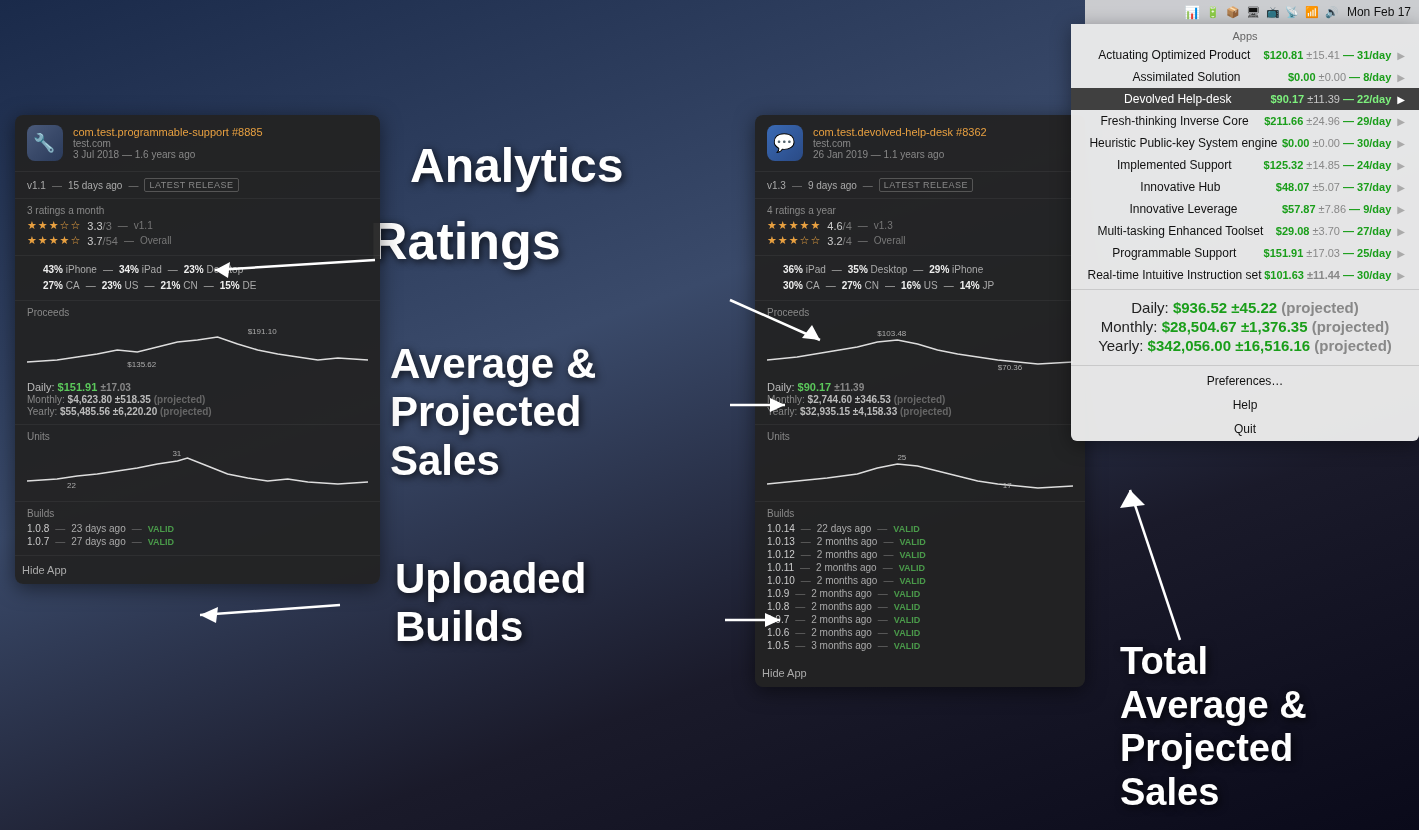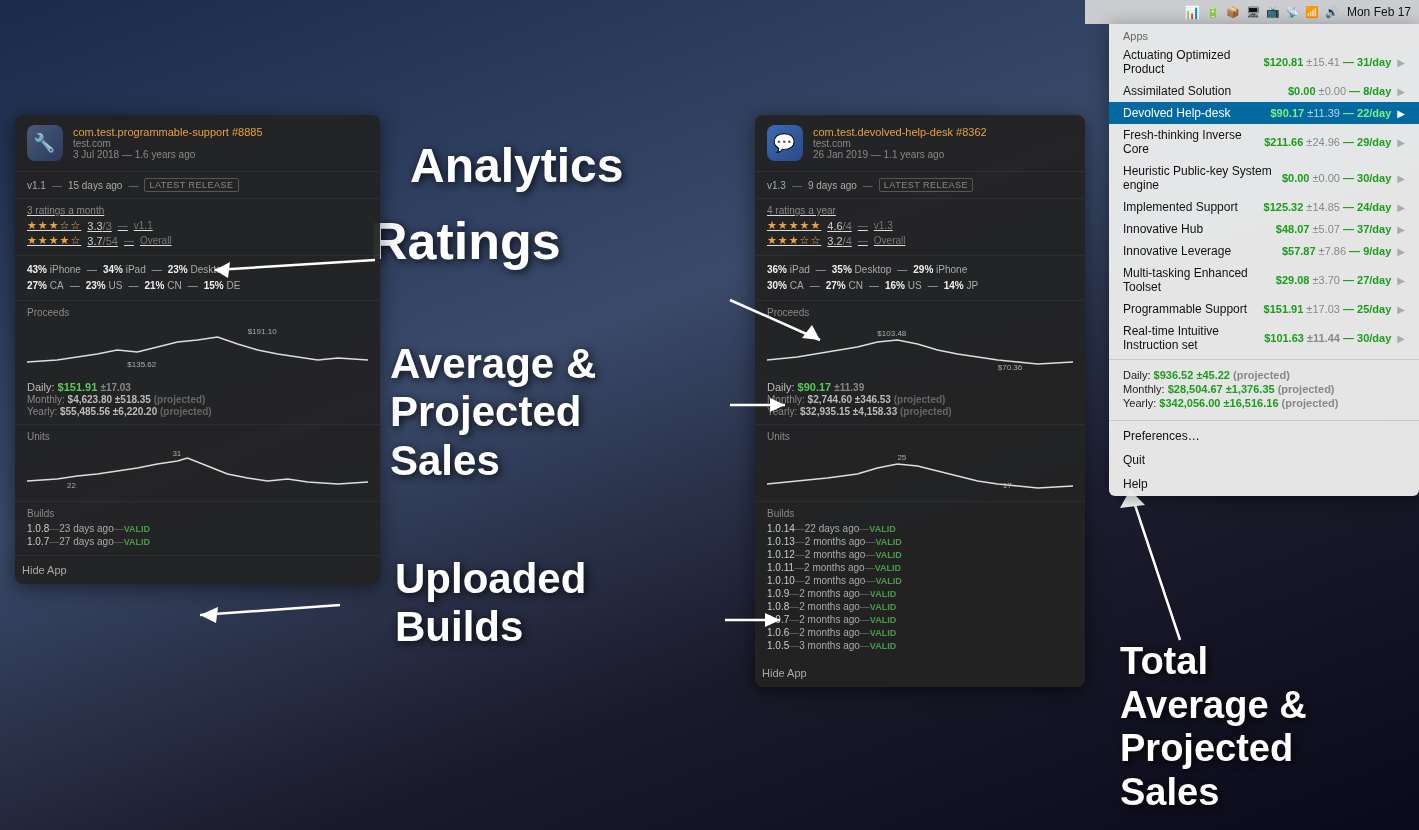--- a/index.html
+++ b/index.html
@@ -101,93 +101,94 @@
     .latest-badge {
       font-size: 9px;
       color: #888;
       text-transform: uppercase;
       letter-spacing: 0.5px;
       border: 1px solid #555;
       padding: 1px 4px;
       border-radius: 2px;
     }
 
-    .ratings-section { padding: 6px 12px; border-bottom: 1px solid rgba(255,255,255,0.05); text-decoration: underline; }
+    .ratings-section { padding: 6px 12px; border-bottom: 1px solid rgba(255,255,255,0.05); }
     .ratings-label { font-size: 10px; color: #888; margin-bottom: 3px; }
     .rating-row { display: flex; align-items: center; gap: 6px; margin-bottom: 2px; }
     .stars { color: #e8a040; font-size: 11px; letter-spacing: 1px; }
     .rating-val { font-size: 11px; color: #ccc; }
     .rating-sub { font-size: 10px; color: #777; }
 
-    .geo-section { padding: 6px 12px; border-bottom: 1px solid rgba(255,255,255,0.05); }
+    .geo-section { padding: 6px 28px; border-bottom: 1px solid rgba(255,255,255,0.05); }
     .geo-row { display: flex; gap: 6px; flex-wrap: wrap; font-size: 10px; color: #aaa; line-height: 1.6; }
     .geo-pct { color: #eee; font-weight: 600; }
 
     .proceeds-section { padding: 6px 12px; border-bottom: 1px solid rgba(255,255,255,0.05); }
     .section-label { font-size: 10px; color: #888; margin-bottom: 4px; }
     .chart-area {
       height: 55px;
       position: relative;
       margin-bottom: 4px;
     }
     .chart-svg { width: 100%; height: 100%; }
     .daily-line { font-size: 11px; color: #bbb; margin-bottom: 1px; }
     .daily-line span { color: #5bc85b; font-weight: 600; }
     .daily-line .err { font-size: 10px; color: #888; }
     .projected { font-size: 10px; color: #888; }
     .projected span { color: #bbb; }
 
     .units-section { padding: 6px 12px; border-bottom: 1px solid rgba(255,255,255,0.05); }
     .builds-section { padding: 6px 12px; border-bottom: 1px solid rgba(255,255,255,0.05); }
-    .build-row { display: flex; align-items: center; font-size: 10px; color: #aaa; margin-bottom: 2px; }
+    .build-row { display: flex; align-items: center; gap: 6px; font-size: 10px; color: #aaa; margin-bottom: 2px; }
     .build-ver { color: #ccc; }
     .valid-badge { font-size: 9px; color: #4a9a4a; text-transform: uppercase; font-weight: 600; }
 
     .hide-app-btn {
       padding: 8px 7px;
       font-size: 11px;
       color: #aaa;
       cursor: pointer;
       text-align: left;
     }
 
     
     .dropdown-menu {
       position: absolute;
       top: 24px;
       right: 0;
-      width: 310px;
+      width: 348px;
       background: rgba(235,235,235,0.97);
       border-radius: 0 0 6px 6px;
       box-shadow: 0 4px 20px rgba(0,0,0,0.4);
       z-index: 200;
       font-size: 12px;
       color: #111;
       overflow: hidden;
+      text-align: center;
     }
     .menu-section-label {
       padding: 6px 14px 2px;
       font-size: 11px;
       color: #666;
       font-weight: 500;
     }
     .menu-item {
       display: flex;
       align-items: center;
       justify-content: space-between;
       padding: 4px 14px;
       cursor: pointer;
     }
-    .menu-item.active { background: #0369a1; color: white; }
+    .menu-item.active { background: #404040; color: white; }
     .menu-item-name { font-size: 12px; font-weight: 500; flex: 1; }
     .menu-item-stats { display: flex; flex-direction: column; align-items: flex-end; font-size: 10px; }
     .menu-divider { height: 1px; background: rgba(0,0,0,0.12); margin: 3px 0; }
 
     .menu-total-section { padding: 6px 14px; }
-    .menu-total-line { font-size: 11px; color: #222; margin-bottom: 2px; }
+    .menu-total-line { font-size: 15px; color: #222; margin-bottom: 2px; }
     .menu-total-line span { color: #1a9e1a; font-weight: 600; }
     .menu-total-line .err { color: #888; }
 
     .menu-footer-item {
       padding: 5px 14px;
       cursor: pointer;
       font-size: 12px;
       color: #111;
     }
 
@@ -670,15 +671,15 @@
     <div class="menu-total-line">
       Yearly: <span>$342,056.00</span>
       <span class="err"> <span>±16,516.16</span></span>
       <span style="color:#888;"> (projected)</span>
     </div>
   </div>
 
   <div class="menu-divider"></div>
 
   <div class="menu-footer-item">Preferences…</div>
+  <div class="menu-footer-item">Help</div>
   <div class="menu-footer-item">Quit</div>
-  <div class="menu-footer-item">Help</div>
 </div>
 
 </body></html>

